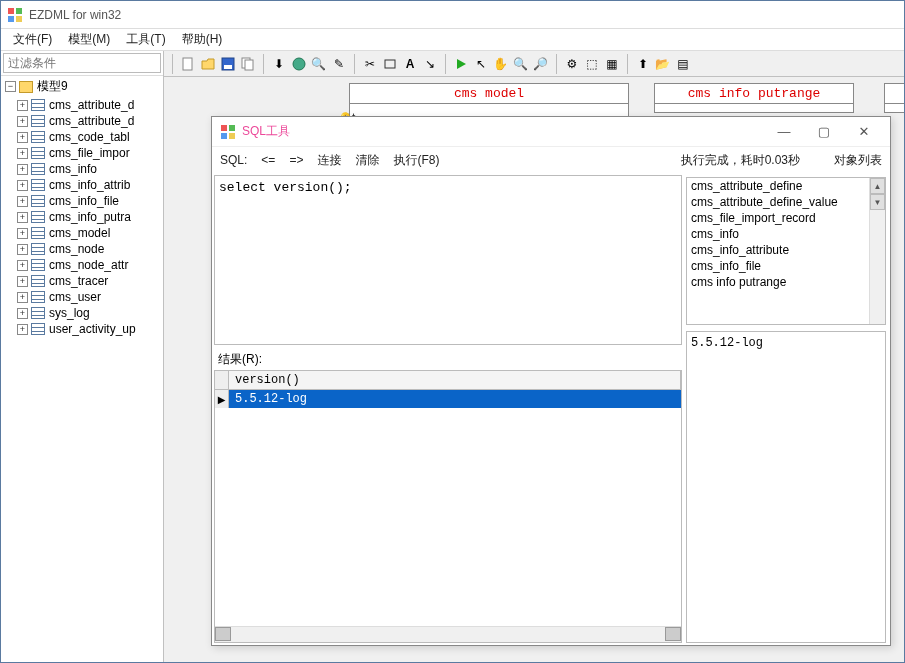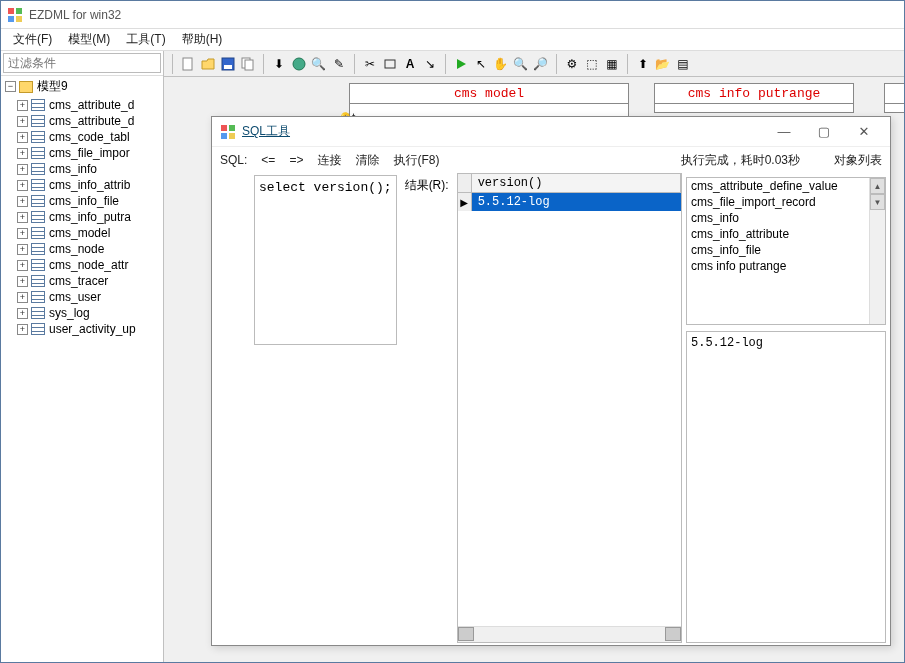--- a/index.html
+++ b/index.html
@@ -33,30 +33,30 @@
 .mp2{left:490px;top:6px;width:200px;height:30px;}
 .mp3{left:720px;top:6px;width:170px;height:30px;}
 .leftstub{position:absolute;left:172px;top:32px;width:36px;bottom:6px;}
 .stubitem{height:18px;display:flex;align-items:center;font-family:"Courier New",monospace;font-size:11px;color:#333;}
 .stubicon{width:14px;height:12px;margin-right:2px;display:inline-block;}
 .stub-key{color:#c49a2a;}
 .stub-clock{color:#d00;}
 .stub-abc{color:#06c;}
 .sqlwin{position:absolute;left:210px;top:115px;width:680px;height:530px;background:#fff;border:1px solid #888;box-shadow:2px 2px 8px rgba(0,0,0,0.15);display:flex;flex-direction:column;}
 .sqltitle{height:30px;display:flex;align-items:center;padding:0 8px;background:#fff;border-bottom:1px solid #eee;}
-.sqltitle .t{color:#0c4a6e;margin-left:6px;flex:1;text-decoration:underline;}
+.sqltitle .t{color:#ec4899;margin-left:6px;flex:1;}
 .winctr{display:flex;gap:4px;}
 .winbtn{width:36px;height:22px;display:inline-flex;align-items:center;justify-content:center;color:#555;cursor:default;font-size:13px;}
 .winbtn.close{color:#555;}
 .sqlbar{height:26px;display:flex;align-items:center;padding:0 8px;gap:14px;background:#fff;}
 .sqlbar span{color:#222;cursor:default;}
 .sqlbar .status{margin-left:auto;margin-right:8px;}
 .sqlbar .right{margin-left:12px;color:#222;}
 .sqlmid{display:flex;flex:1;min-height:0;}
-.sqlleft{flex:1;display:flex;flex-direction:row;padding-left:40px;}
+.sqlleft{flex:1;display:flex;flex-direction:column;}
 .sqledit{height:170px;border:1px solid #bbb;margin:2px;padding:4px;font-family:"Courier New",monospace;font-size:13px;background:#fff;outline:none;overflow:auto;}
 .resultlbl{padding:4px 6px 2px 6px;color:#000000;}
 .resultgrid{flex:1;border:1px solid #bbb;margin:0 2px 2px 2px;background:#fff;display:flex;flex-direction:column;}
 .gridhead{display:flex;background:#eee;border-bottom:1px solid #bbb;}
 .gridhead .rhandle{width:14px;border-right:1px solid #bbb;}
 .gridhead .col{flex:1;padding:2px 6px;font-family:"Courier New",monospace;border-right:1px solid #bbb;background:#f4f4f4;}
 .gridrow{display:flex;background:#0a64c8;color:#fff;}
 .gridrow .rhandle{width:14px;background:#eee;border-right:1px solid #bbb;color:#000;display:flex;align-items:center;justify-content:center;font-size:10px;}
 .gridrow .cell{flex:1;padding:2px 6px;font-family:"Courier New",monospace;}
 .gridscroll{margin-top:auto;height:16px;background:#f0f0f0;border-top:1px solid #ddd;display:flex;}
@@ -386,20 +386,21 @@
           <div class="gridscroll">
             <span class="thumb"></span>
             <span class="track"></span>
             <span class="thumb"></span>
           </div>
         </div>
       </div>
       <div class="sqlright">
         <div class="listbox">
           <div id="tablelist">
+              <div class="li">cms_attribute_define</div>
               <div class="li">cms_attribute_define_value</div>
               <div class="li">cms_file_import_record</div>
               <div class="li">cms_info</div>
               <div class="li">cms_info_attribute</div>
               <div class="li">cms_info_file</div>
               <div class="li">cms info putrange</div>
             </div>
           <div class="listscroll">
             <div class="sbtn">▲</div>
             <div style="flex:1"></div>

